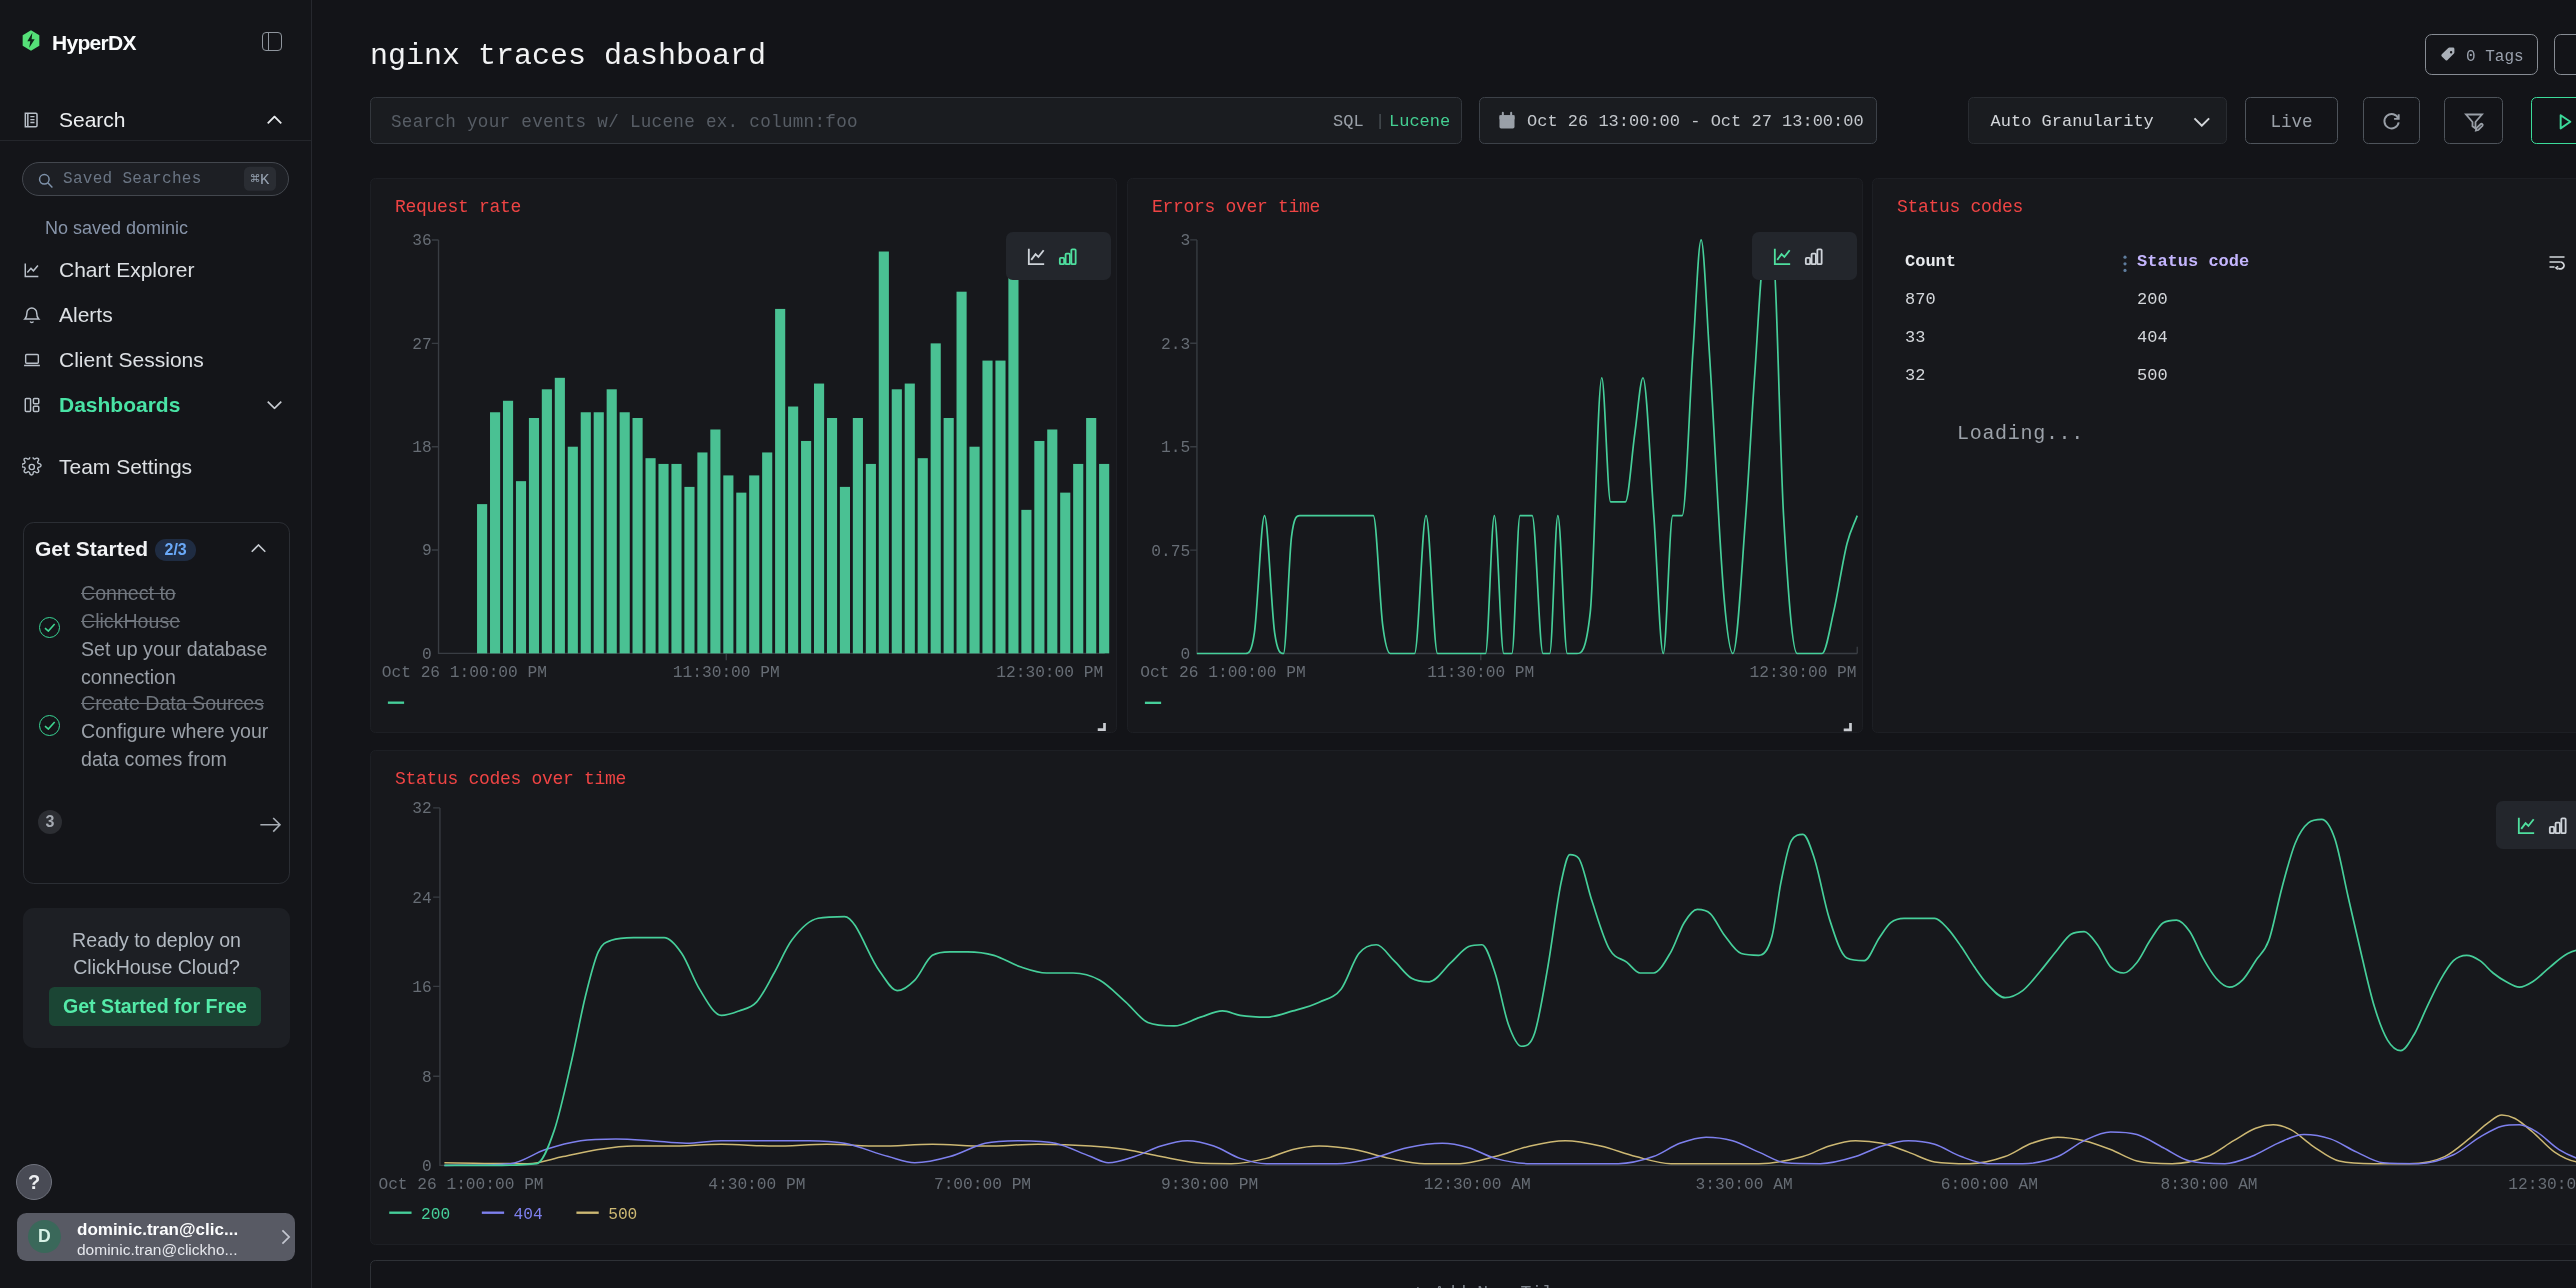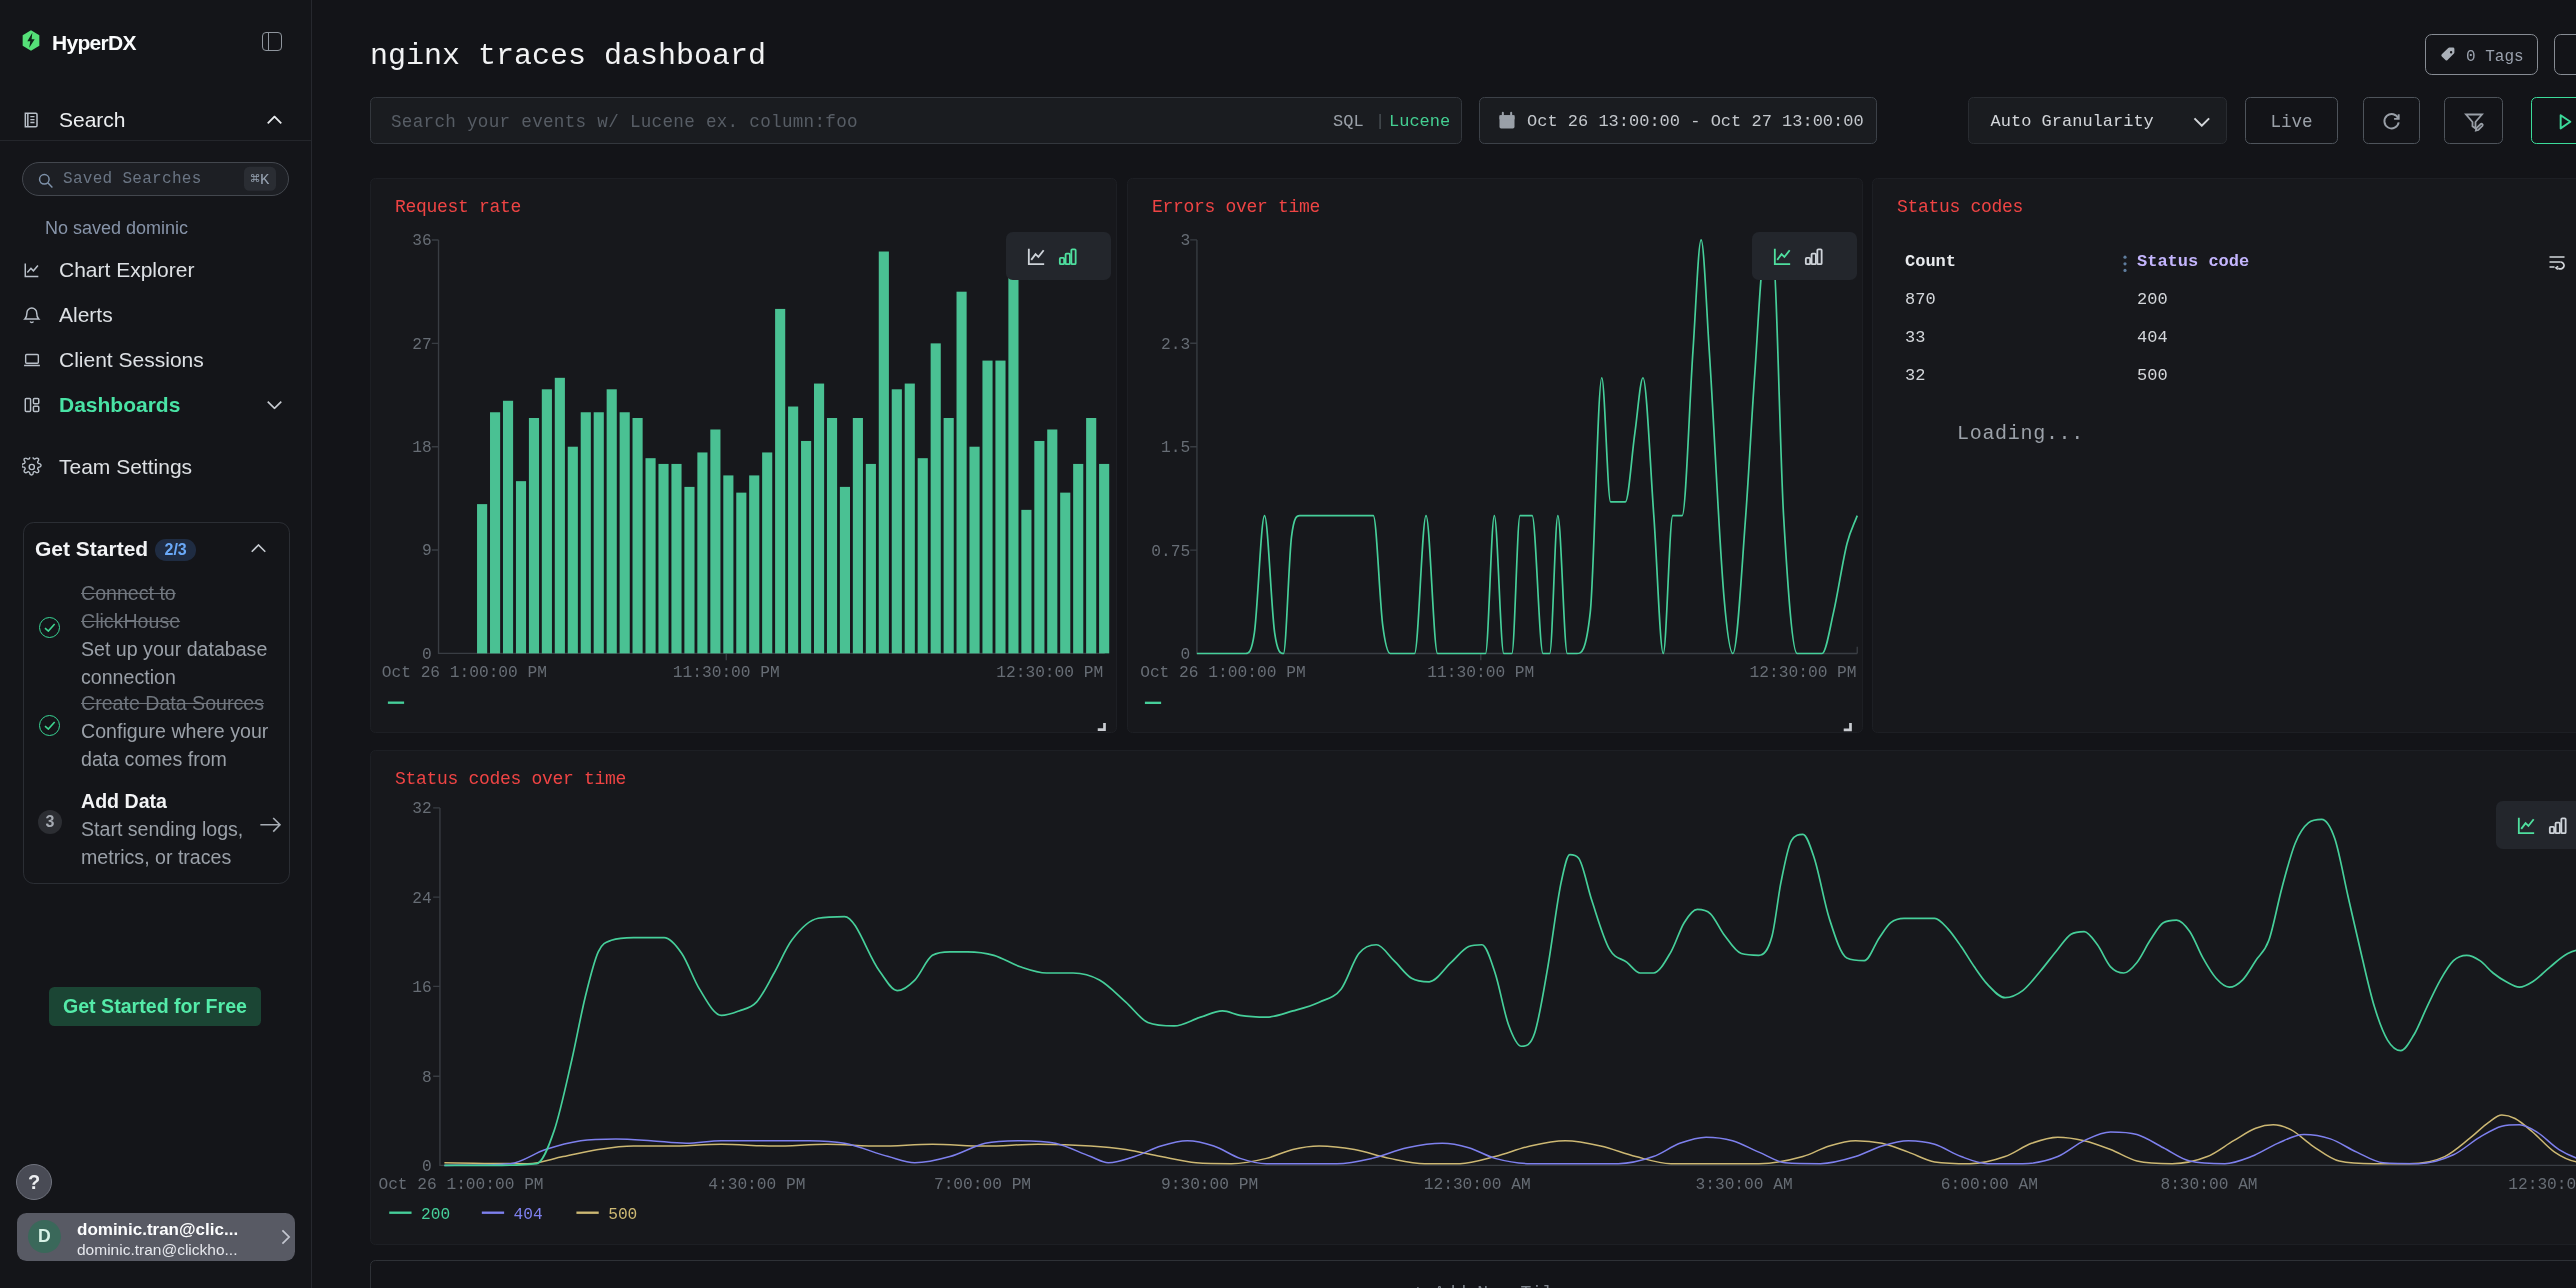--- a/index.html
+++ b/index.html
@@ -125,24 +125,26 @@
     </svg>
  <div class="gscheck" style="left:39px;top:617px"><svg style="margin:4.7px 0 0 4px" width="12" height="9.5" viewBox="0 0 18 14" fill="none" stroke="#3ed590" stroke-width="2.4">
         <path d="M1.5 7.5 L6.5 12 L16 1.5"></path>
       </svg></div>
  <div class="gstext" style="top:579px"><span class="strike">Connect to<br>ClickHouse</span><br>Set up your database<br>connection</div>
  <div class="gscheck" style="left:39px;top:715px"><svg style="margin:4.7px 0 0 4px" width="12" height="9.5" viewBox="0 0 18 14" fill="none" stroke="#3ed590" stroke-width="2.4">
         <path d="M1.5 7.5 L6.5 12 L16 1.5"></path>
       </svg></div>
  <div class="gstext" style="top:689px"><span class="strike">Create Data Sources</span><br>Configure where your<br>data comes from</div>
  <div class="gsnum" style="left:38px;top:810px">3</div>
- <div class="gstext" style="top:787px"><span style="color:#f2f3f5;font-weight:bold">Add Data</span><br>Start sending logs,<br>metrics, or traces</div>
  <svg class="abs" style="left:259px;top:816px" width="23" height="17.6" viewBox="0 0 34 26" fill="none" stroke="#a7adb5" stroke-width="2.4">
       <path d="M2 13 h29 M21 3 l10 10 l-10 10"></path>
     </svg>
+ <div class="promo">
+  <div class="t">Ready to deploy on<br>ClickHouse Cloud?</div>
+ </div>
  <div class="gbtn">Get Started for Free</div>
  <div class="help">?</div>
  <div class="userpill">
   <div class="avatar">D</div>
   <div class="uname">dominic.tran@clic...</div>
   <div class="umail">dominic.tran@clickho...</div>
   <svg class="abs" style="left:264px;top:16px" width="9.5" height="16" viewBox="0 0 14 24" fill="none" stroke="#c3c6cf" stroke-width="2.6">
         <path d="M2 2 L12 12 L2 22"></path>
       </svg>
  </div>

